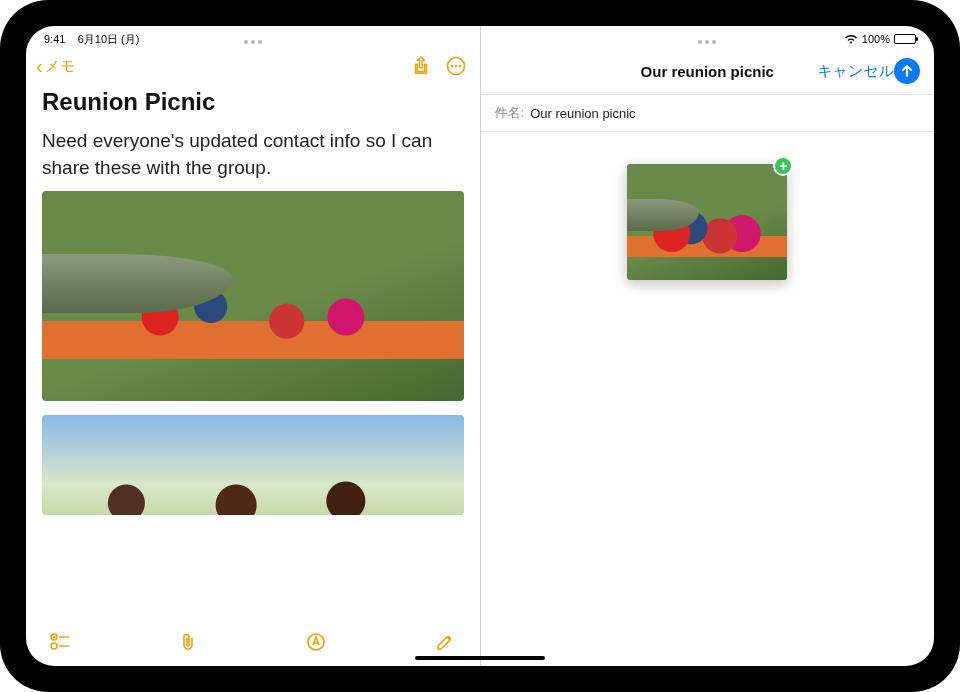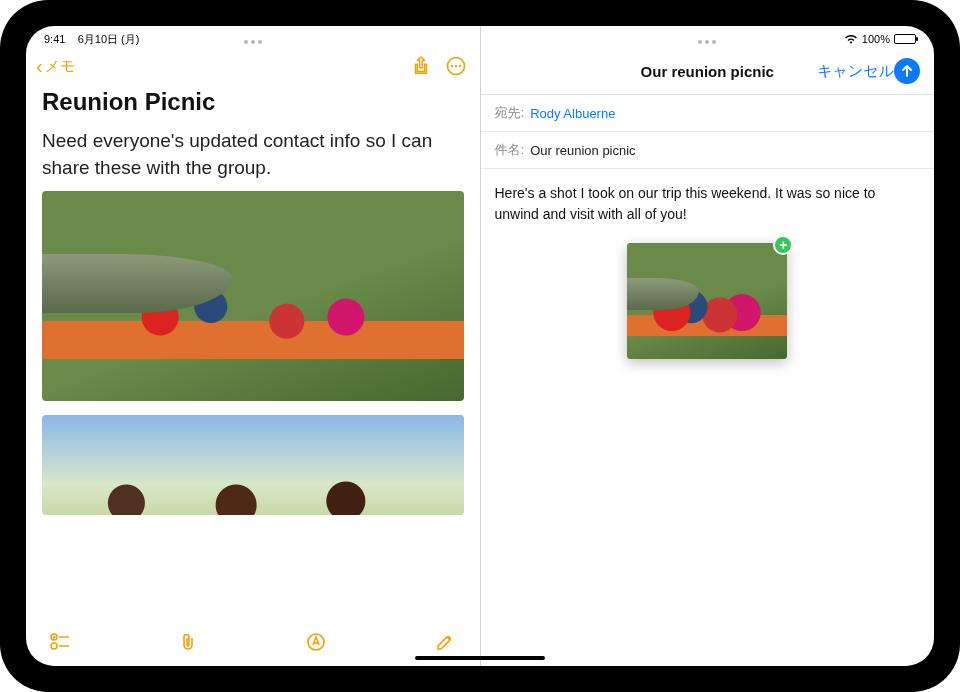--- a/index.html
+++ b/index.html
@@ -181,31 +181,26 @@
         <span class="title">Our reunion picnic</span>
         <span class="send-btn">
           <svg width="14" height="14" viewBox="0 0 14 14">
               <path d="M7 12V2M3 6l4-4 4 4" fill="none" stroke="#fff" stroke-width="2" stroke-linecap="round" stroke-linejoin="round"></path>
             </svg>
         </span>
       </div>
 
       <div class="mail-fields">
         <div class="field">
-          <span class="label">宛先:</span>
-          <span class="value link">Rody Albuerne</span>
-        </div>
-        <div class="field">
           <span class="label">件名:</span>
           <span class="value">Our reunion picnic</span>
         </div>
       </div>
 
       <div class="mail-body">
-        <p>Here's a shot I took on our trip this weekend. It was so nice to unwind and visit with all of you!</p>
         <div class="thumb-wrap">
           <div class="thumb picnic"></div>
           <div class="add-badge">+</div>
         </div>
       </div>
     </div>
 
     <div class="home-indicator"></div>
   </div>
 </div>

